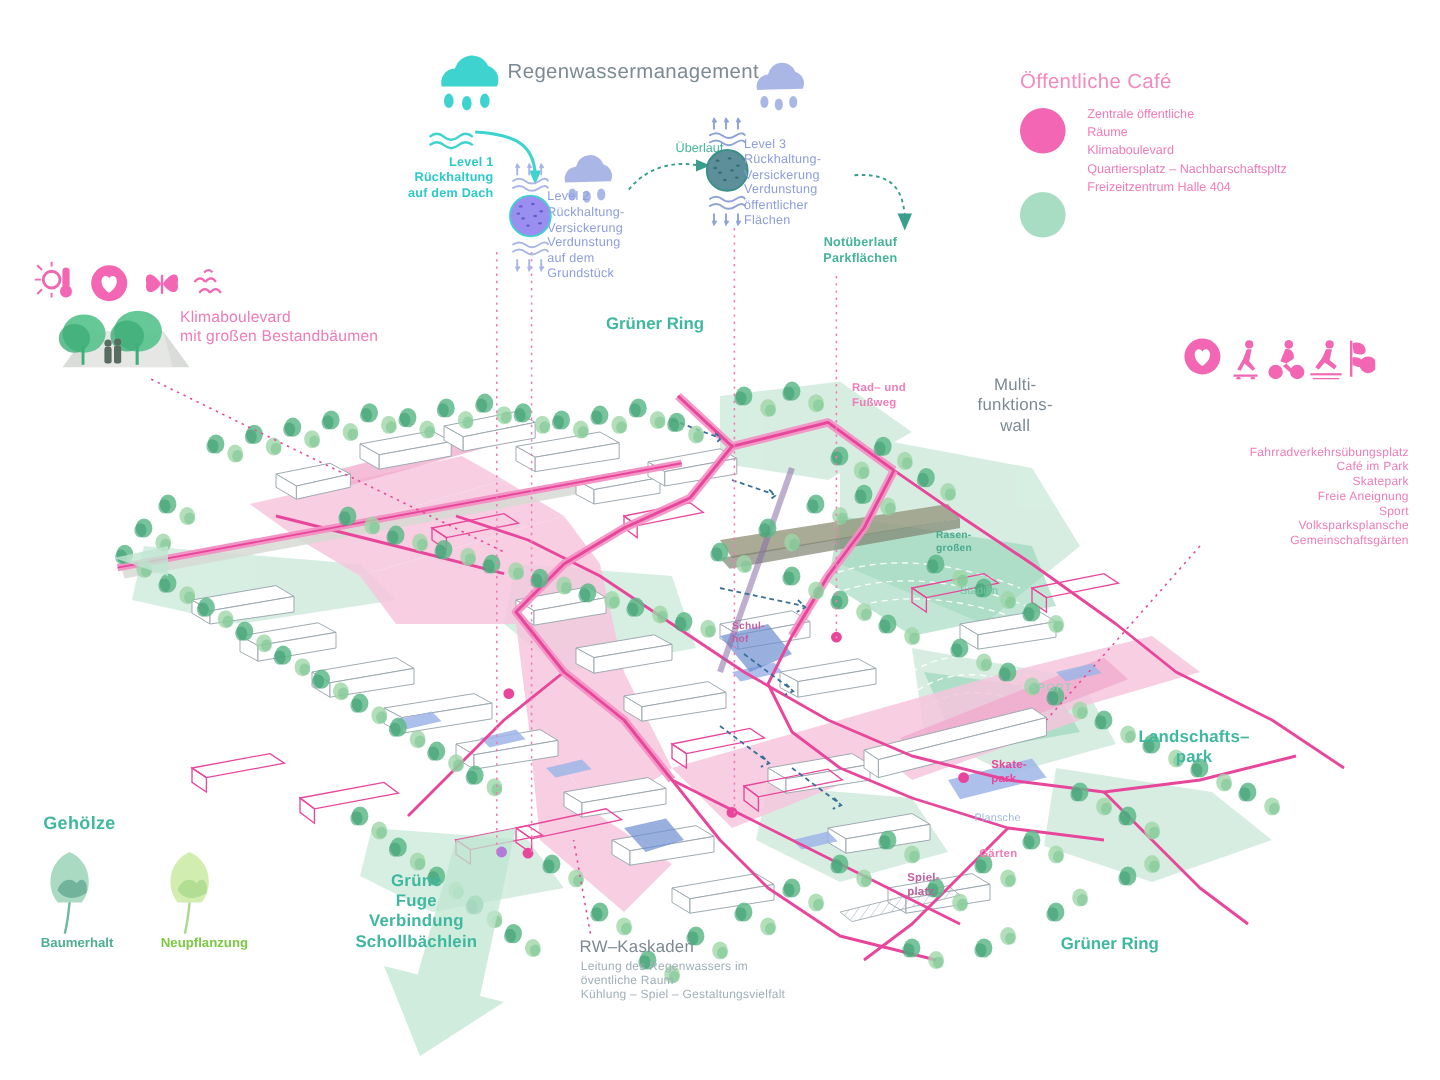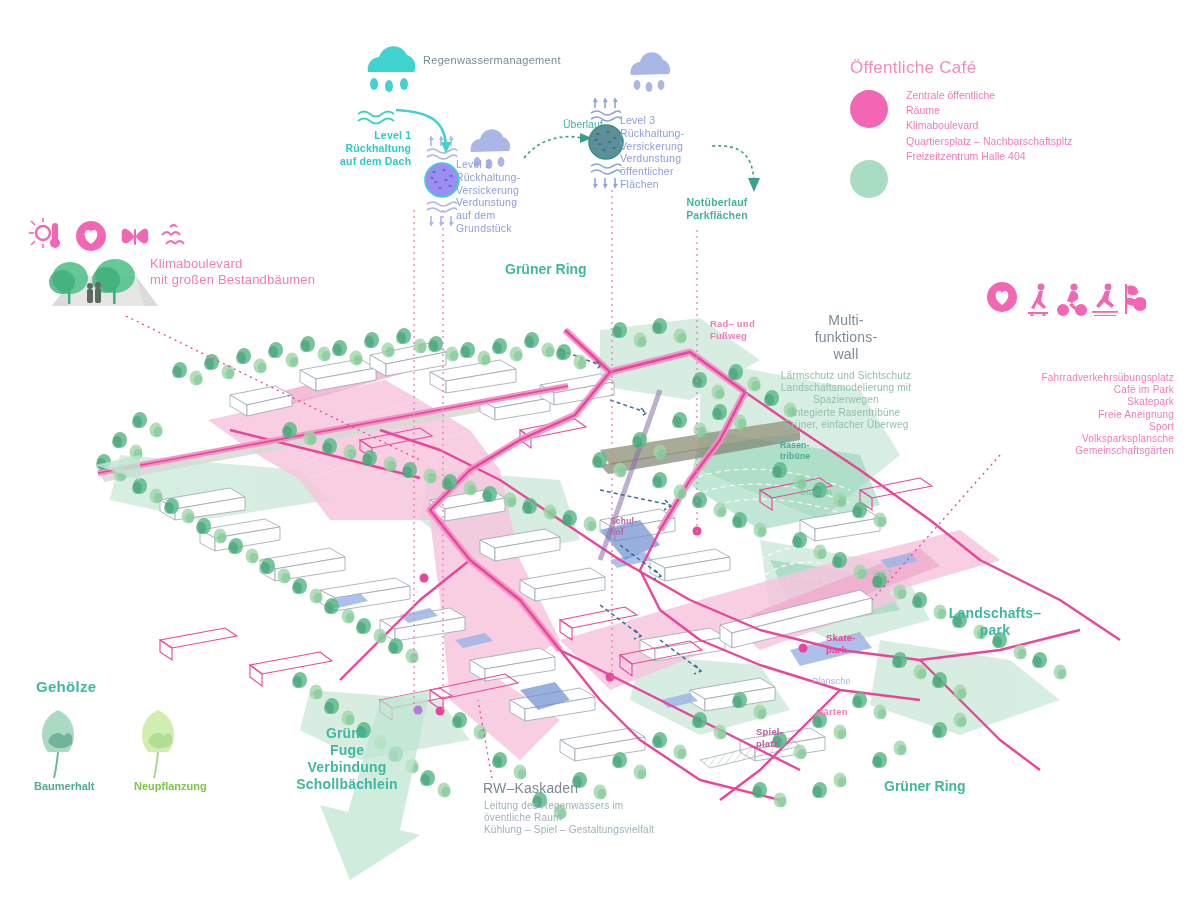--- a/index.html
+++ b/index.html
@@ -16,21 +16,21 @@
   .t-teal2  {color:#45b39a;}
   .t-pinklt {color:#f07cb9;}
   .t-blue   {color:#8e9ddc;}
   .t-cyan   {color:#2ec9c9;text-align:right;}
   .t-gray   {color:#7b8a93;}
 
   .lbl{line-height:1.22;letter-spacing:.2px;}
   .bold{font-weight:bold;}
 
   
-  .hd-rain{font-size:11px;color:#7b8a93;letter-spacing:.3px;white-space:nowrap;}
+  .hd-rain{font-size:17px;color:#7b8a93;letter-spacing:.3px;white-space:nowrap;}
   .hd-legend{font-size:17px;color:#f489c0;letter-spacing:.3px;white-space:nowrap;}
   .hd-gehoelze{font-size:15px;color:#3fb89f;font-weight:bold;letter-spacing:.3px;}
 
   
   .swatch{border-radius:50%;}
   .legend-row{display:flex;align-items:flex-start;gap:18px;}
   .legend-txt{font-size:10.5px;line-height:1.45;white-space:pre-line;}
 
   
   .mapwrap{position:absolute;left:0;top:0;width:1200px;height:900px;pointer-events:none;}
@@ -709,24 +709,20 @@
 Café  im Park
 Skatepark
 Freie Aneignung
 Sport
 Volksparksplansche
 Gemeinschaftsgärten</div>
 
   <div class="blk lbl pre t-gray f15 ctr" style="left:786px;top:312px;width:120px;">Multi-
 funktions-
 wall</div>
-  <div class="blk lbl pre f10 ctr" style="left:748px;top:370px;width:196px;color:#8fbfa9;">Lärmschutz und Sichtschutz
-Landschaftsmodelierung mit Spazierwegen
-Integierte Rasentribüne
-Grüner, einfacher Überweg</div>
 
   <div class="blk lbl t-gray f15" style="left:483px;top:780px;">RW–Kaskaden</div>
   <div class="blk lbl pre f10" style="left:484px;top:800px;color:#9fb0b8;">Leitung des Regenwassers im
 öventliche Raum
 Kühlung – Spiel – Gestaltungsvielfalt</div>
 
   <div class="blk hd-gehoelze" style="left:36px;top:678px;">Gehölze</div>
 
   <svg class="abs" style="left:34px;top:700px;" width="70" height="90">
     <path d="M14,52 C4,40 6,18 24,10 C42,18 44,40 34,52 Z" fill="#9cd4b9" opacity=".85"></path>
@@ -748,21 +744,21 @@
 Schollbächlein</div>
 
   <div class="blk bold t-teal f15" style="left:505px;top:261px;">Grüner Ring</div>
   <div class="blk bold t-teal f15" style="left:884px;top:778px;">Grüner Ring</div>
   <div class="blk lbl pre bold t-teal f15 ctr" style="left:935px;top:605px;width:120px;">Landschafts–
 park</div>
 
   <div class="blk lbl pre maplabel maplabel-b t-pinklt" style="left:710px;top:318px;font-size:9.5px;">Rad– und
 Fußweg</div>
   <div class="blk lbl pre maplabel maplabel-b" style="left:780px;top:440px;color:#4aa98e;">Rasen-
-tribüne</div>
+großen</div>
   <div class="blk maplabel" style="left:800px;top:487px;color:#6fc4a3;font-size:9px;">Stadion</div>
   <div class="blk lbl pre maplabel maplabel-b" style="left:610px;top:516px;color:#c05fa0;">Schul-
 hof</div>
   <div class="blk maplabel" style="left:858px;top:568px;color:#8fd3b4;letter-spacing:1px;font-size:9px;">SPORT</div>
   <div class="blk lbl pre maplabel maplabel-b" style="left:826px;top:632px;color:#e8469b;font-size:9.5px;">Skate-
 park</div>
   <div class="blk maplabel" style="left:812px;top:676px;color:#9fb6e8;font-size:9px;text-align:center;">Plansche</div>
   <div class="blk maplabel maplabel-b" style="left:816px;top:706px;color:#f07cb9;font-size:9.5px;">Gärten</div>
   <div class="blk lbl pre maplabel maplabel-b" style="left:756px;top:726px;color:#c05fa0;font-size:9.5px;">Spiel-
 platz</div>

